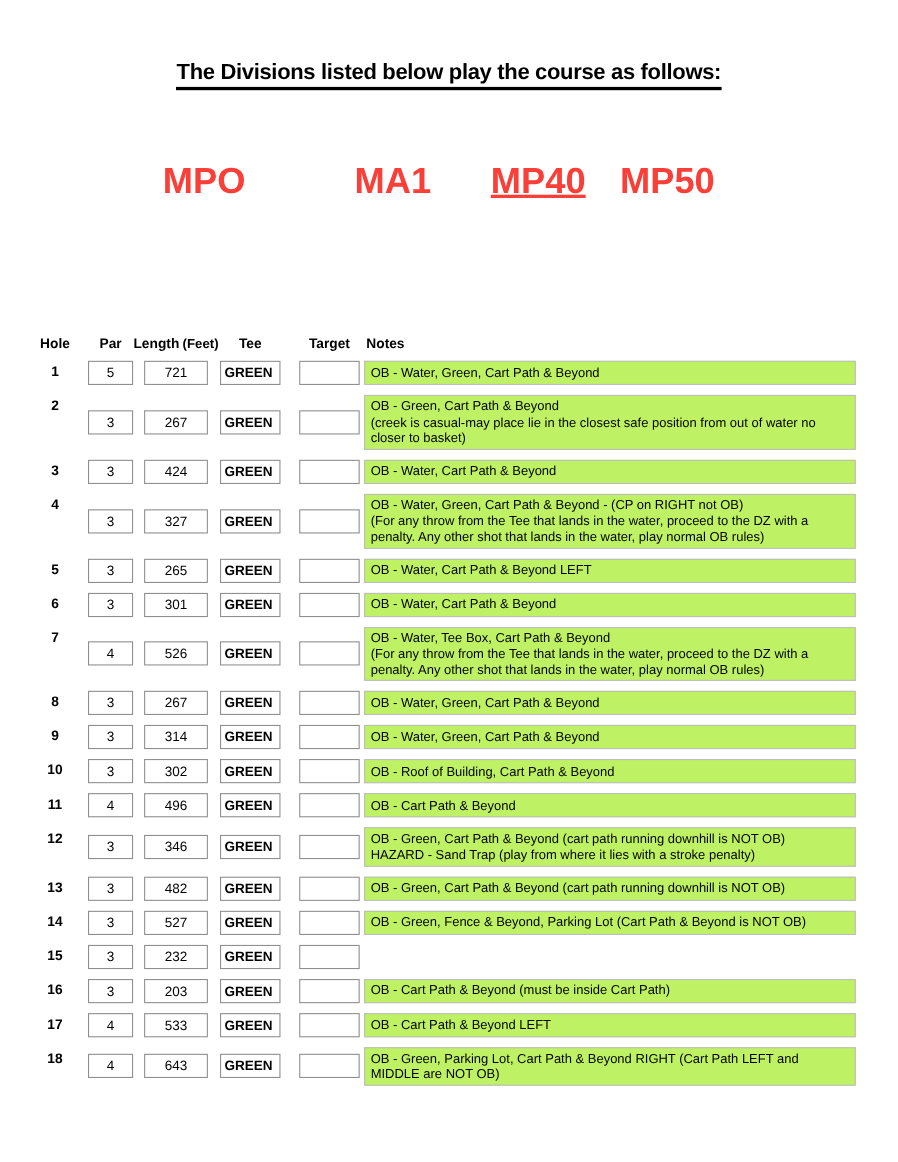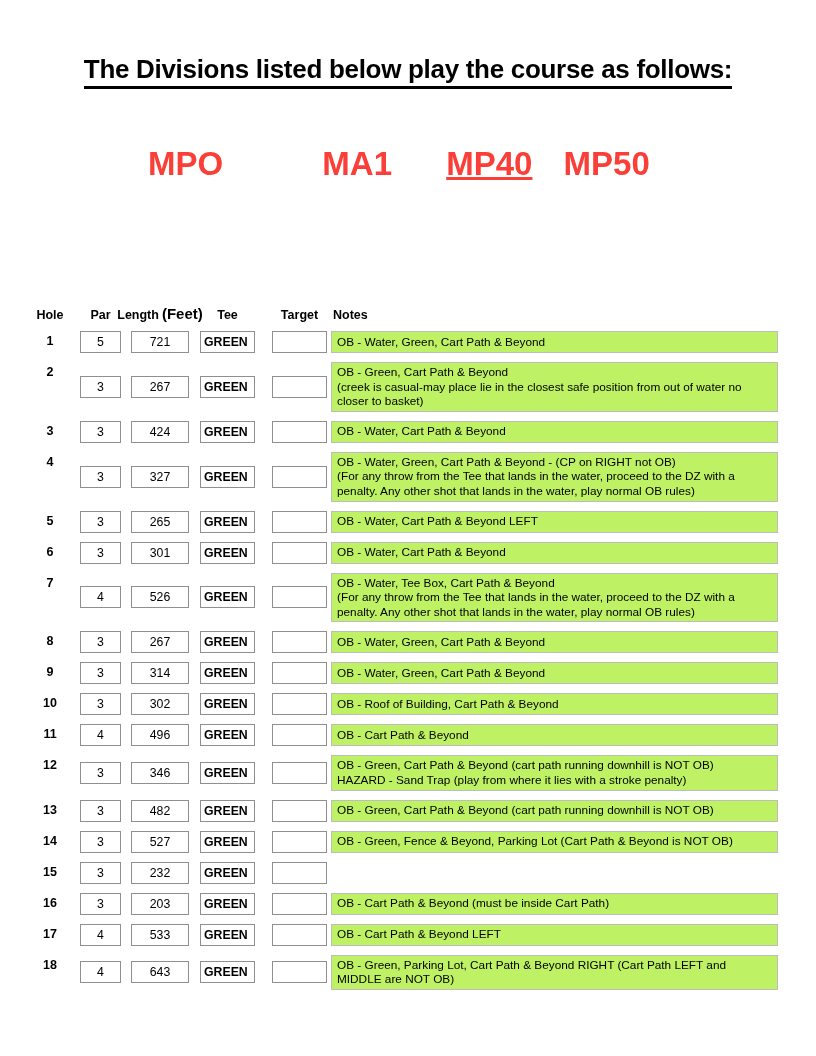--- a/index.html
+++ b/index.html
@@ -14,21 +14,21 @@
     width: 816px; height: 1056px;
     background: #fff;
     overflow: hidden;
   }
 
   
   .title {
     position: absolute;
     top: 55px; left: 0; width: 100%;
     text-align: center;
-    font-size: 26px;
+    font-size: 20px;
     font-weight: 700;
     letter-spacing: -0.3px;
     line-height: 1.1;
   }
   .title-text {
     display: inline-block;
     border-bottom: 3px solid #000;
     padding-bottom: 2px;
   }
 
@@ -53,21 +53,21 @@
     width: 738px;
   }
   .t-header {
     display: flex;
     align-items: baseline;
     font-weight: 700;
     font-size: 12.5px;
     margin-bottom: 9px;
   }
   .t-header .hdr-center { display: flex; justify-content: center; align-items: baseline; white-space: nowrap; }
-  .t-header .unit { font-size: 15px; margin-left: 3px; font-weight: 700; }
+  .t-header .unit { font-size: 12px; margin-left: 3px; font-weight: 700; }
   .t-header .hdr-notes { padding-left: 2px; }
 
   .col-hole   { width: 20px; margin-right: 20px; flex: none; }
   .col-par    { width: 41px; margin-right: 10px; flex: none; }
   .col-length { width: 58px; margin-right: 11px; flex: none; }
   .col-tee    { width: 55px; margin-right: 17px; flex: none; }
   .col-target { width: 55px; margin-right: 4px;  flex: none; }
   .col-notes  { flex: 1; min-width: 0; }
 
   .t-row {

